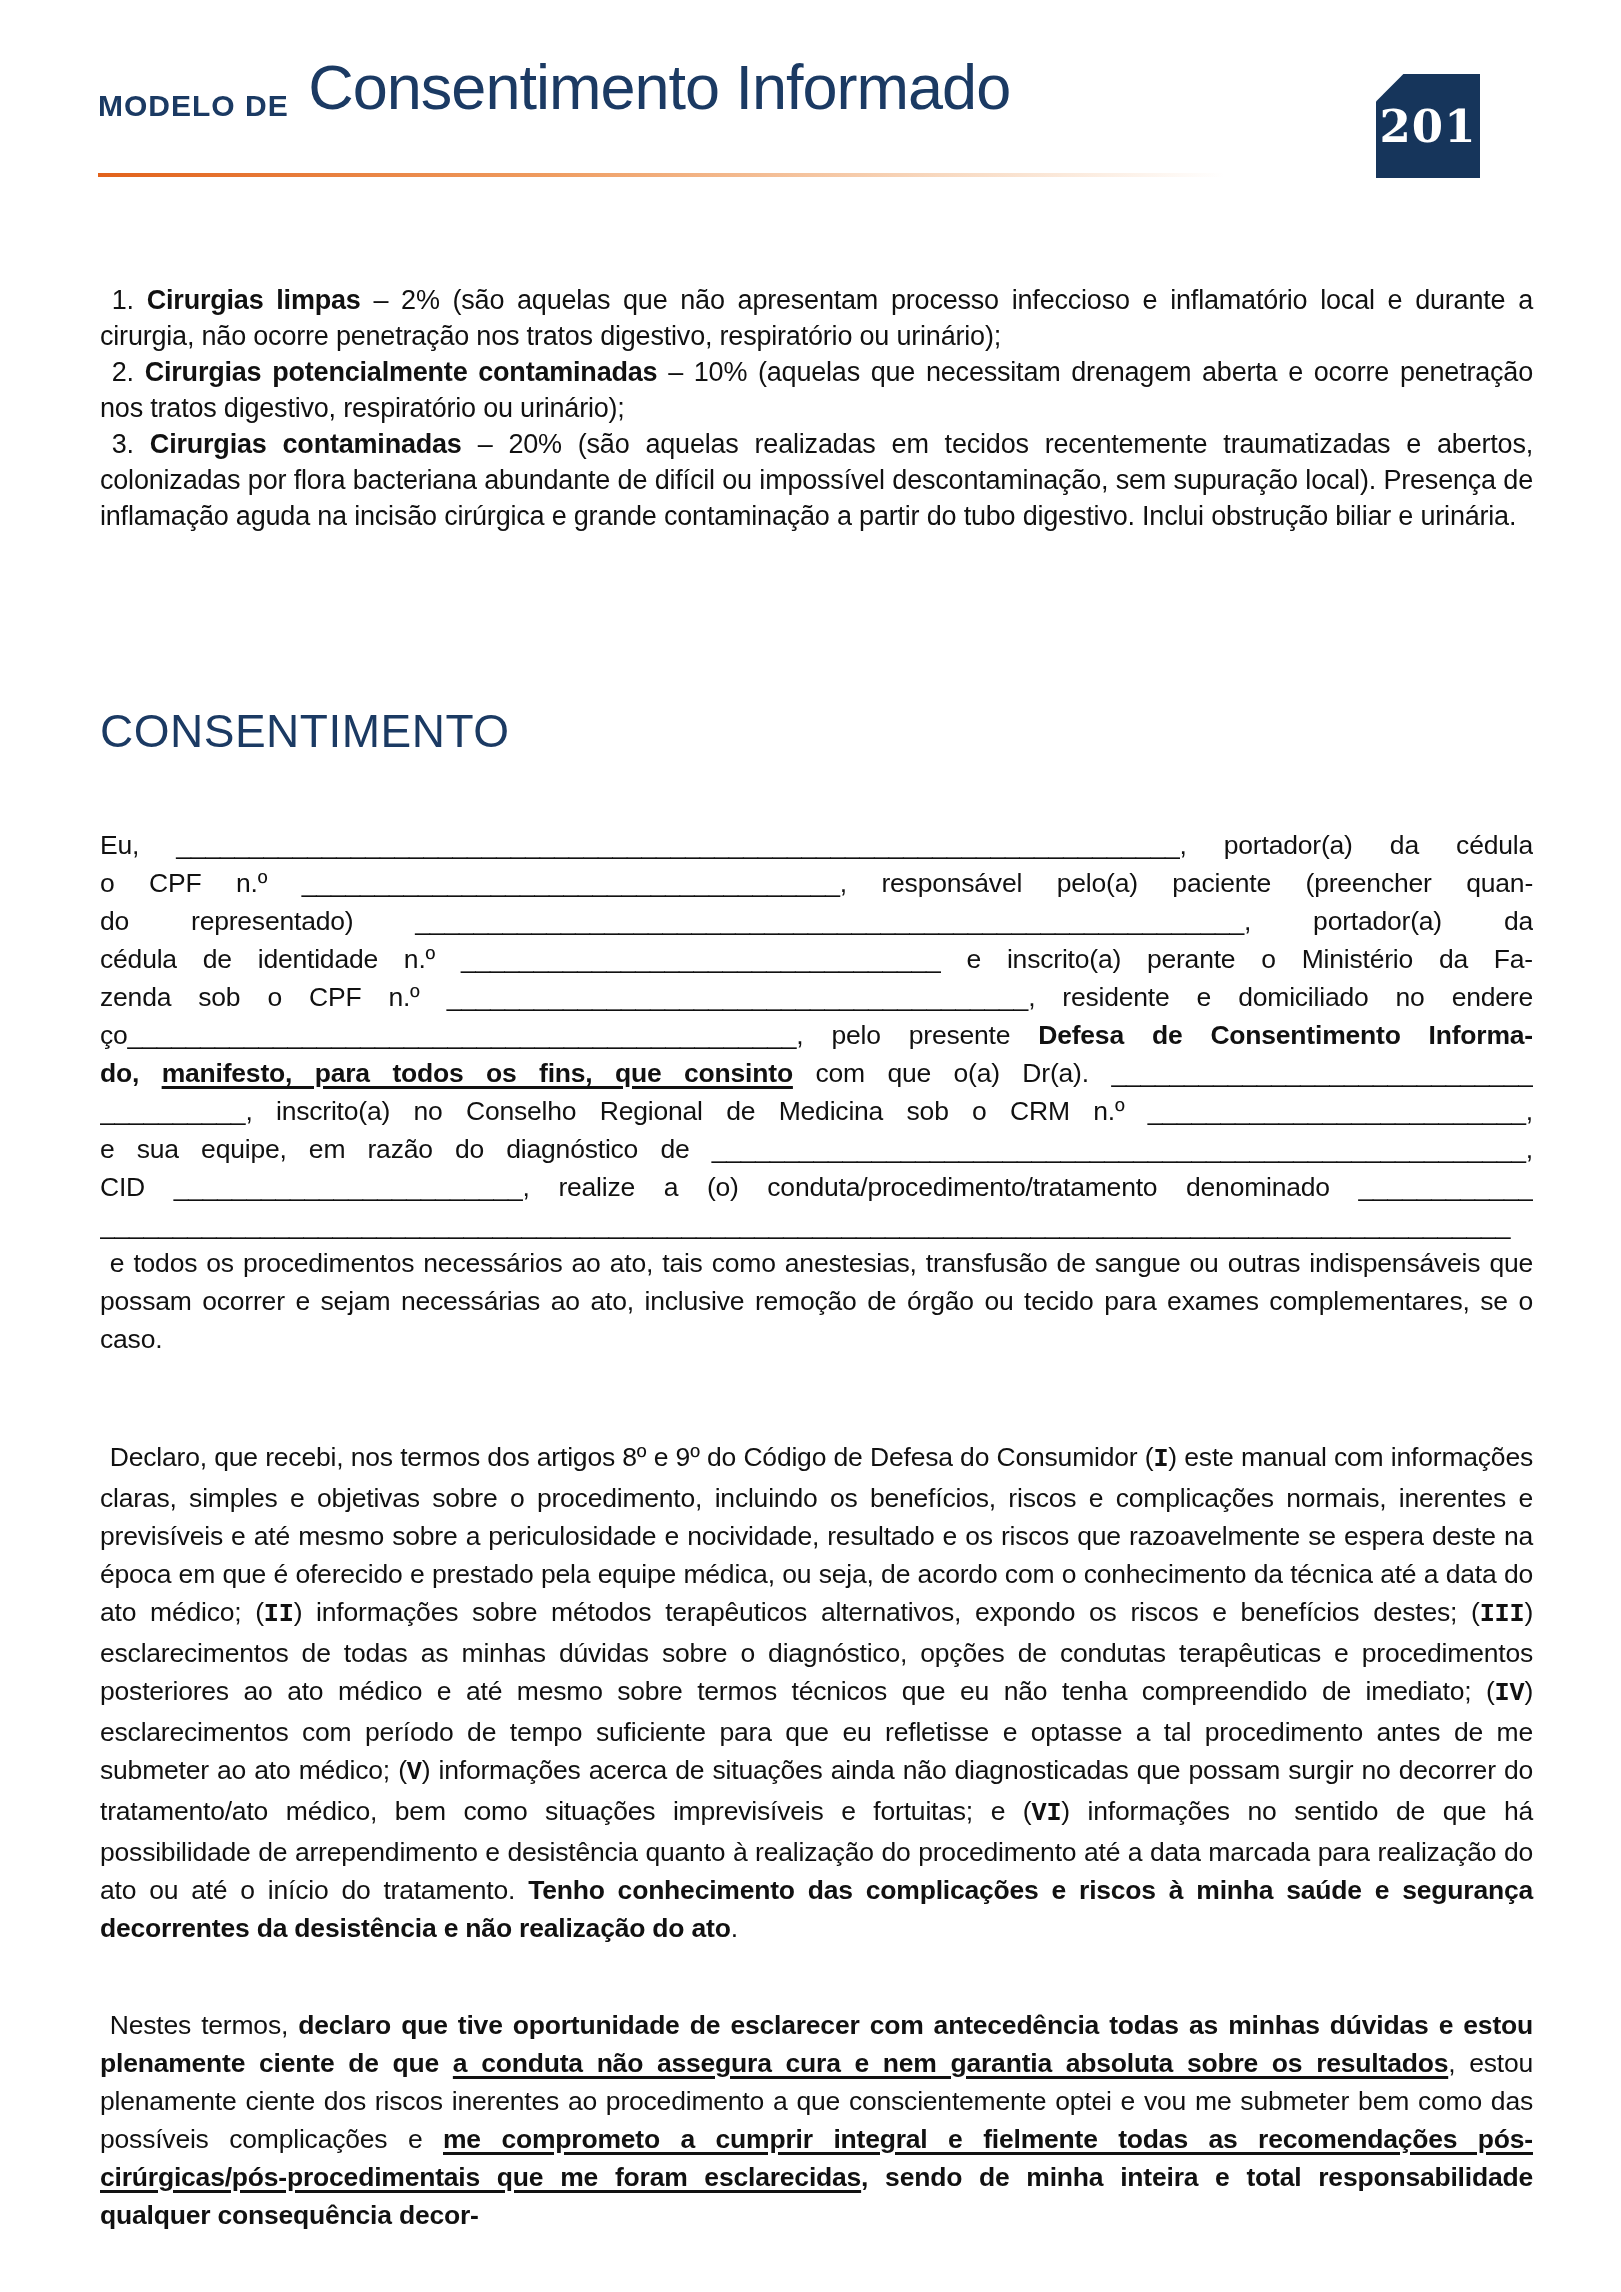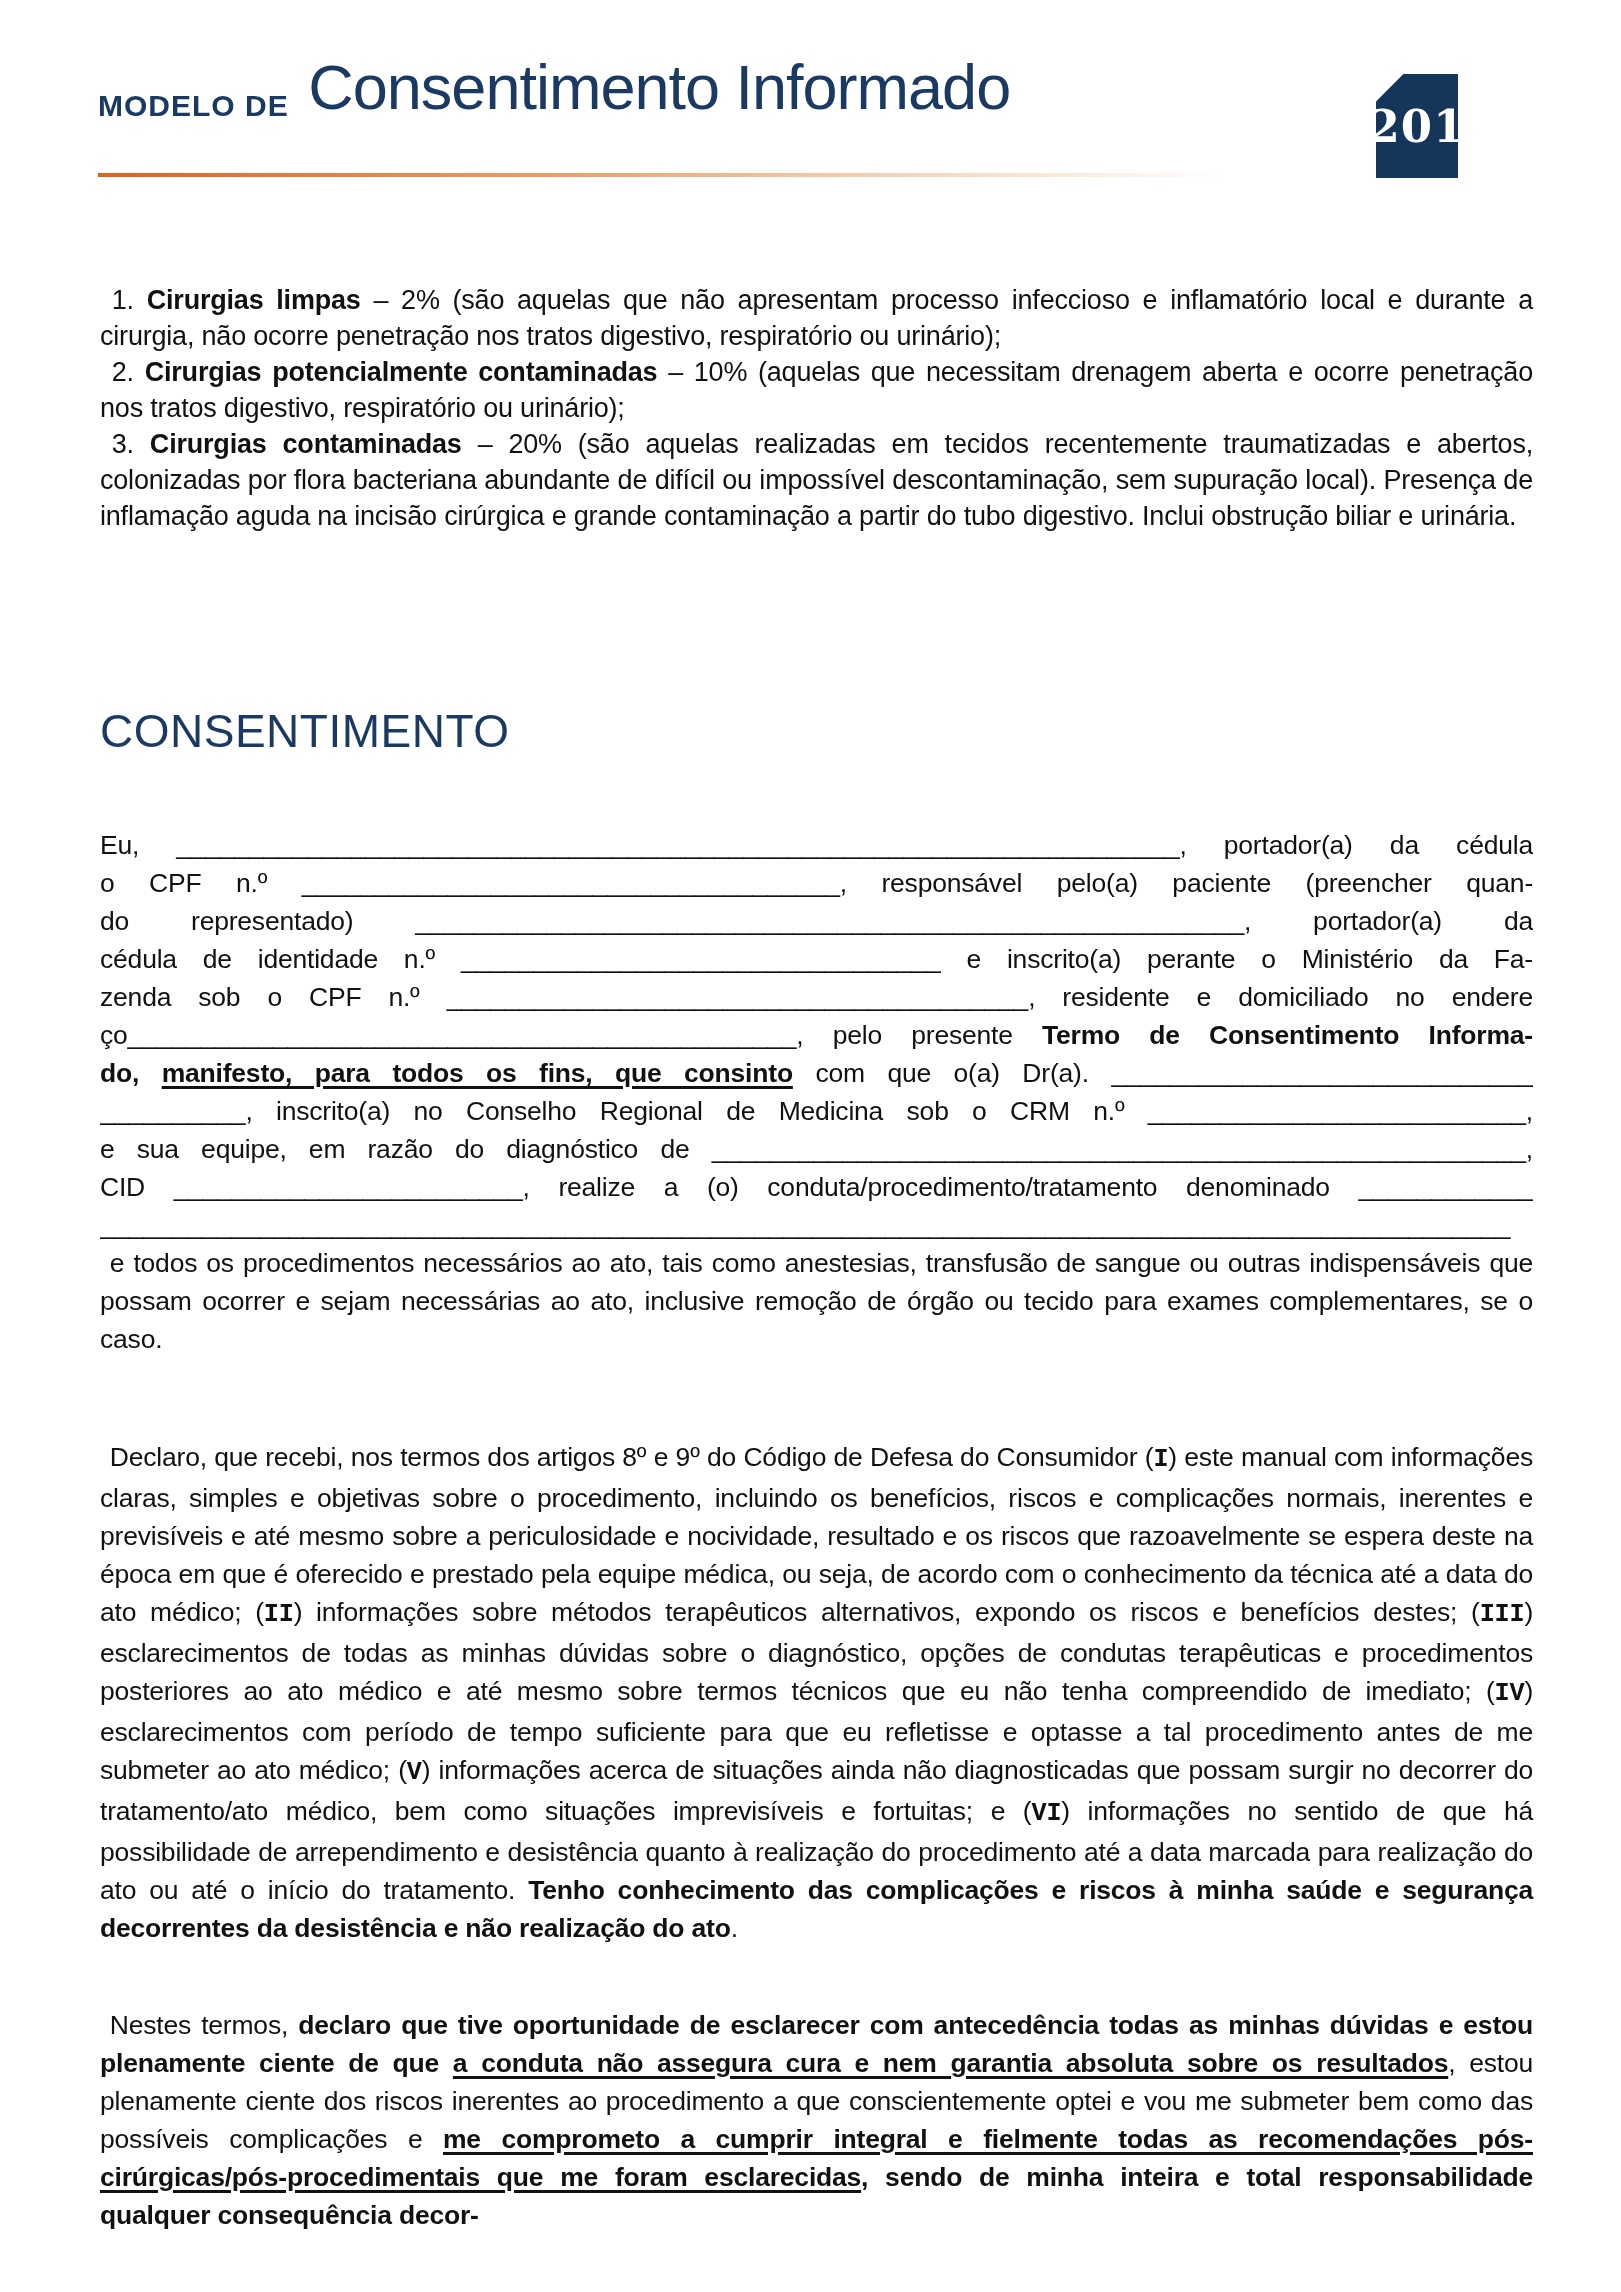--- a/index.html
+++ b/index.html
@@ -22,21 +22,21 @@
     font-size:30px;font-weight:700;letter-spacing:1px;
   }
   .title{
     font-size:63px;font-weight:400;letter-spacing:-1px;
   }
   .rule{
     position:absolute;left:98px;top:173px;width:1127px;height:3.9px;
     background:linear-gradient(to right,var(--orange) 0%,#ef9c60 40%,#f8d9c0 75%,rgba(255,255,255,0) 100%);
   }
   .badge{
-    position:absolute;left:1376px;top:74px;width:82px;height:104px;
+    position:absolute;left:1376px;top:74px;width:104px;height:104px;
     background:var(--navy2);
     clip-path:polygon(27.4px 0,100% 0,100% 100%,0 100%,0 27.4px);
     display:flex;align-items:center;justify-content:center;
     color:#ffffff;font-family:"DejaVu Serif","Liberation Serif",serif;
     font-weight:700;font-size:45px;letter-spacing:1px;
   }
   
   .content-block{
     position:absolute;left:100px;width:1433px;
     font-size:26.5px;line-height:38px;letter-spacing:-0.2px;
@@ -87,21 +87,21 @@
 
   <div class="section-title">CONSENTIMENTO</div>
 
   <div class="content-block consent">
     <div>
         <div class="fill-line"><span>Eu, </span><span>_____________________________________________________________________</span><span>, portador(a) da cédula</span></div>
         <div class="fill-line"><span>o CPF n.º </span><span>_____________________________________</span><span>, responsável pelo(a) paciente (preencher quan-</span></div>
         <div class="fill-line"><span>do representado) </span><span>_________________________________________________________</span><span>, portador(a) da</span></div>
         <div class="fill-line"><span>cédula de identidade n.º </span><span>_________________________________</span><span> e inscrito(a) perante o Ministério da Fa-</span></div>
         <div class="fill-line"><span>zenda sob o CPF n.º </span><span>________________________________________</span><span>, residente e domiciliado no endere</span></div>
-        <div class="fill-line"><span>ço</span><span>______________________________________________</span><span>, pelo presente </span><span class="b">Termo de Consentimento Informa-</span></div>
+        <div class="fill-line"><span>ço</span><span>______________________________________________</span><span>, pelo presente </span><span class="b">Defesa de Consentimento Informa-</span></div>
         <div class="fill-line"><span class="b">do, </span><span class="b u">manifesto, para todos os fins, que consinto</span><span> com que o(a) Dr(a). </span><span>_____________________________</span></div>
         <div class="fill-line"><span>__________</span><span>, inscrito(a) no Conselho Regional de Medicina sob o CRM n.º </span><span>__________________________</span><span>,</span></div>
         <div class="fill-line"><span>e sua equipe, em razão do diagnóstico de </span><span>________________________________________________________</span><span>,</span></div>
         <div class="fill-line"><span>CID </span><span>________________________</span><span>, realize a (o) conduta/procedimento/tratamento denominado </span><span>____________</span></div>
         <div class="fill-line"><span>_________________________________________________________________________________________________</span></div>
       </div>
     <div class="tail"><span>e todos os procedimentos necessários ao ato, tais como anestesias, transfusão de sangue ou outras indispensáveis  que possam ocorrer e sejam necessárias ao ato, inclusive remoção de órgão ou tecido para exames complementares, se o caso.</span></div>
   </div>
 
   <div class="content-block para p-declaro"><span>Declaro, que recebi, nos termos dos artigos 8º e 9º do Código de Defesa do Consumidor (</span><span class="m">I</span><span>) este manual com informações claras, simples e objetivas sobre o procedimento, incluindo os benefícios, riscos e complicações normais, inerentes e previsíveis e até mesmo sobre a periculosidade e nocividade, resultado e os riscos que razoavelmente se espera deste na época em que é oferecido e prestado pela equipe médica, ou seja, de acordo com o conhecimento da técnica até a data do ato médico; (</span><span class="m">II</span><span>) informações  sobre métodos terapêuticos alternativos, expondo os riscos e benefícios destes; (</span><span class="m">III</span><span>) esclarecimentos de todas as minhas dúvidas sobre o diagnóstico, opções de condutas terapêuticas e procedimentos posteriores ao ato médico e até mesmo sobre termos técnicos que eu não tenha compreendido de imediato; (</span><span class="m">IV</span><span>) esclarecimentos com período de tempo suficiente para que eu refletisse e optasse a tal procedimento antes de me submeter ao ato médico; (</span><span class="m">V</span><span>) informações acerca de situações ainda não diagnosticadas que possam surgir no decorrer do tratamento/ato médico, bem como situações imprevisíveis e fortuitas; e (</span><span class="m">VI</span><span>) informações no sentido de que há possibilidade de arrependimento e desistência quanto à realização do procedimento até a data marcada para realização do ato ou até o início do tratamento. </span><span class="b">Tenho conhecimento das complicações e riscos à minha saúde e segurança decorrentes da desistência e não realização do ato</span><span>.</span></div>

